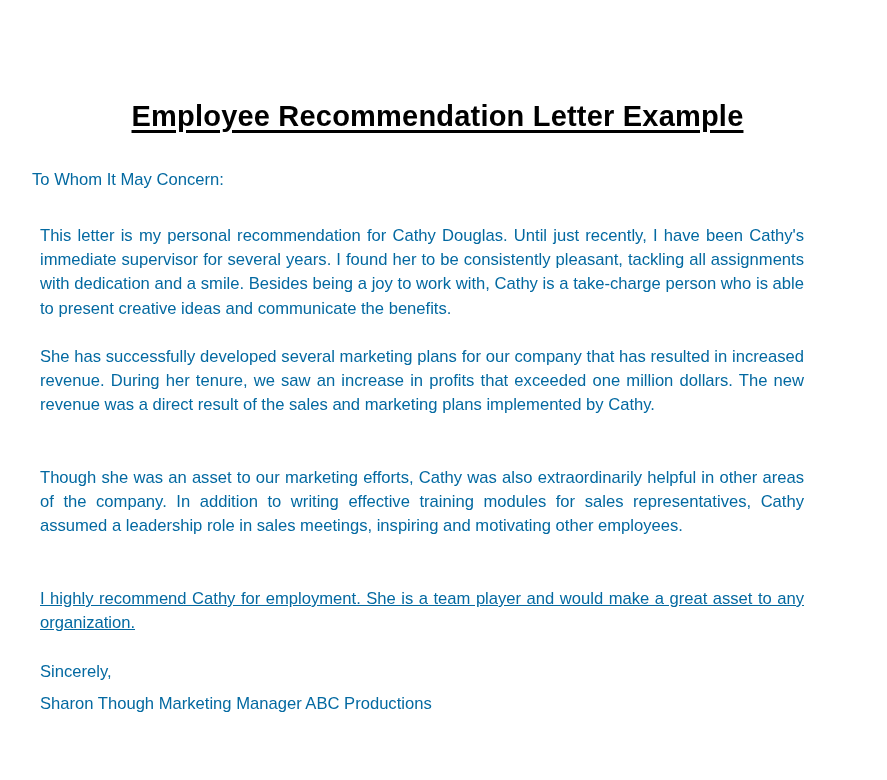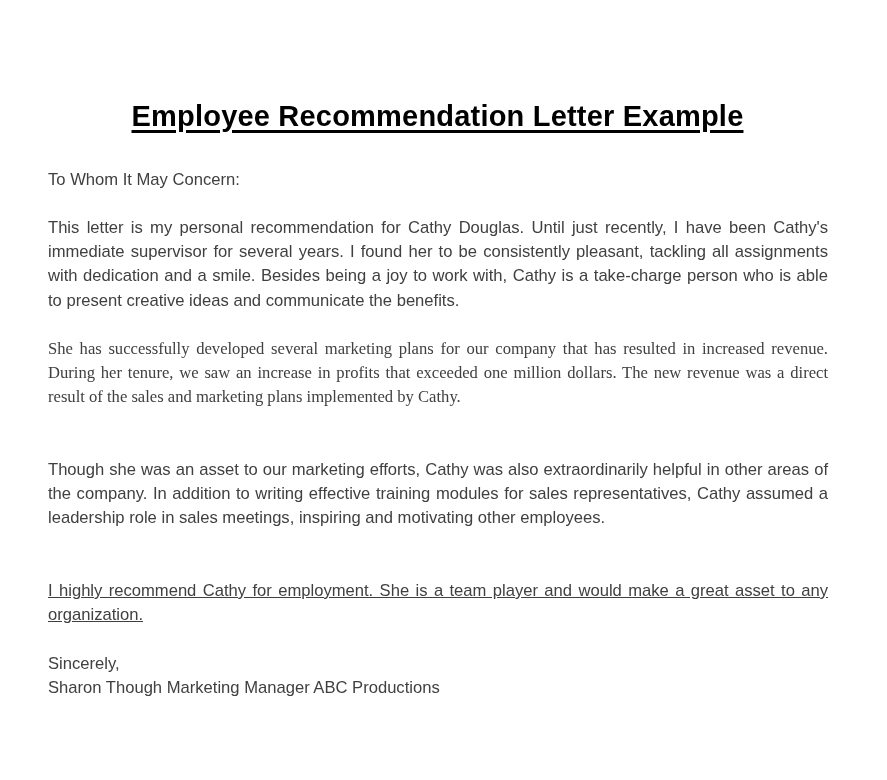--- a/index.html
+++ b/index.html
@@ -7,29 +7,29 @@
     .page { position: absolute; left: 0; top: 0; width: 887px; height: 780px; background: #fff; }
     .title {
       position: absolute; left: 0; top: 100px; width: 875px;
       text-align: center;
       font-family: "Liberation Sans", sans-serif;
       font-weight: bold; font-size: 29px; color: #000;
       text-decoration: underline; text-decoration-thickness: 3px; text-underline-offset: 4px;
       letter-spacing: 0.2px;
     }
     .body-text {
-      position: absolute; left: 48px; width: 780px;
+      position: absolute; left: 32px; width: 780px;
       font-family: "Liberation Sans", sans-serif;
-      font-size: 16.6px; line-height: 24.2px; color: #404040;
+      font-size: 16.6px; line-height: 24.2px; color: #0369a1;
       text-align: justify;
     }
-    .body-text p { margin: 0; }
+    .body-text p { margin: 8px; }
     .salutation { top: 168px; }
     .p1 { top: 216px; }
-    .p2 { top: 337px; font-family: Liberation Serif, serif; }
+    .p2 { top: 337px; }
     .p3 { top: 458px; }
     .p4 { top: 579px; text-decoration: underline; }
     .closing { top: 652px; text-align: left; }
   </style>
 </head>
 <body>
 
 <div class="page">
   <div class="title">Employee Recommendation Letter Example</div>
 

